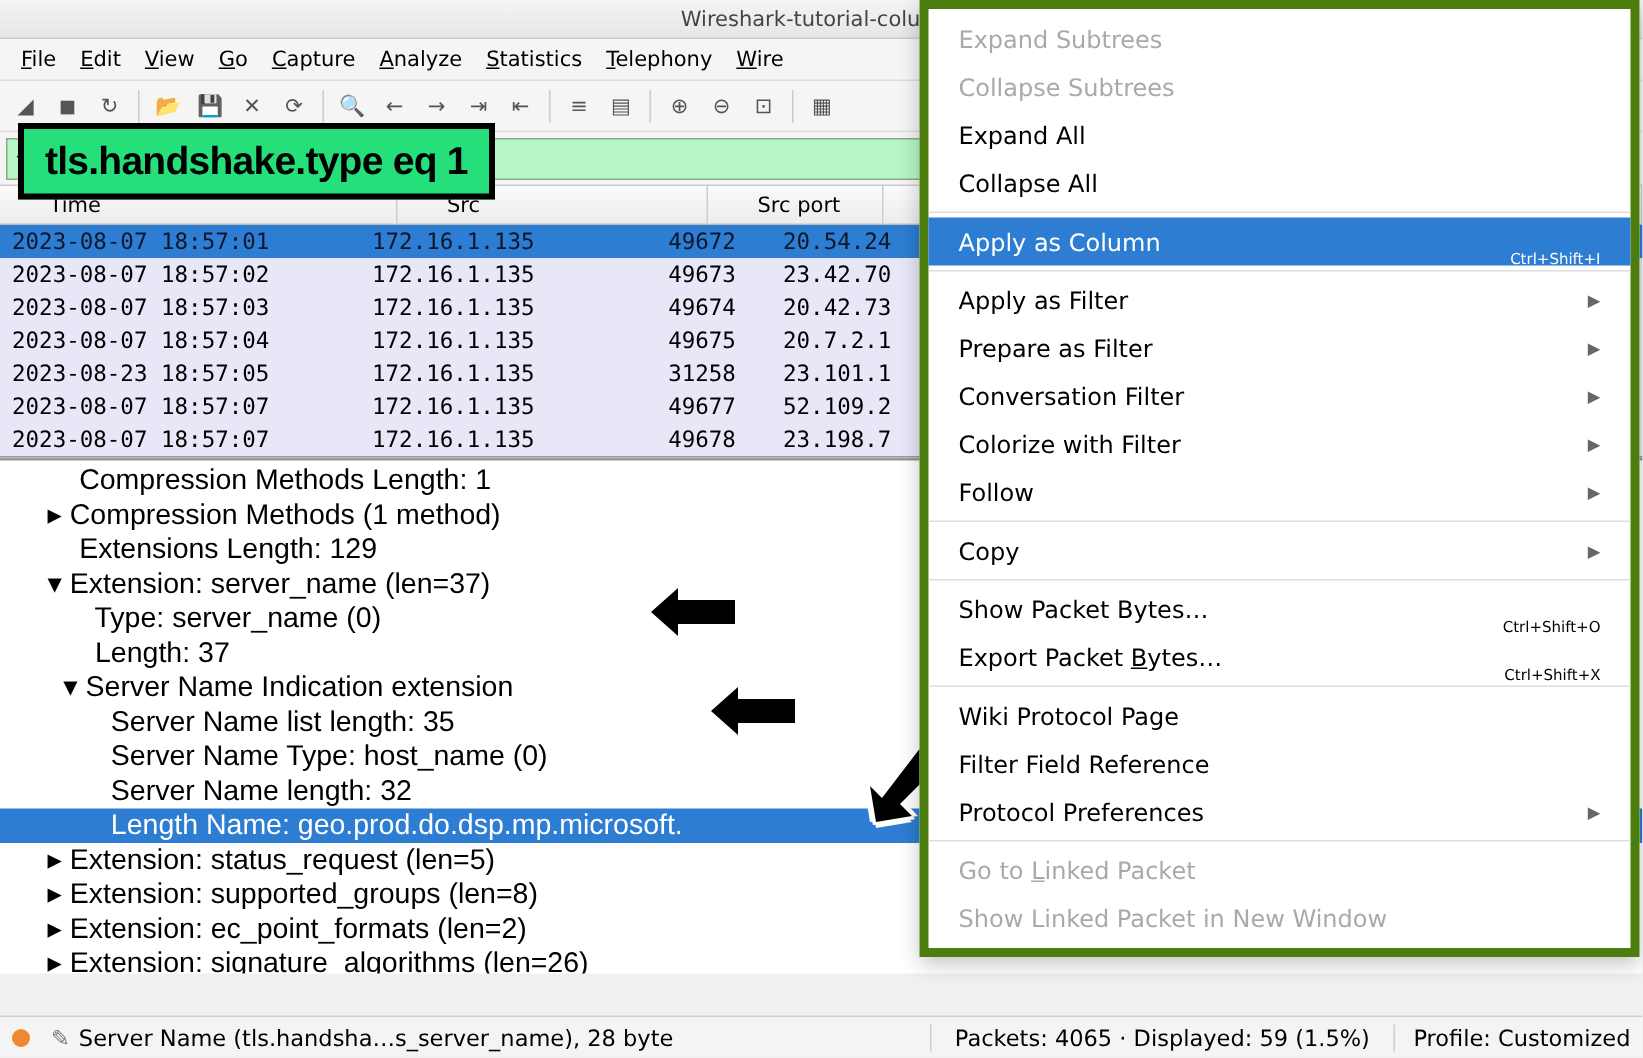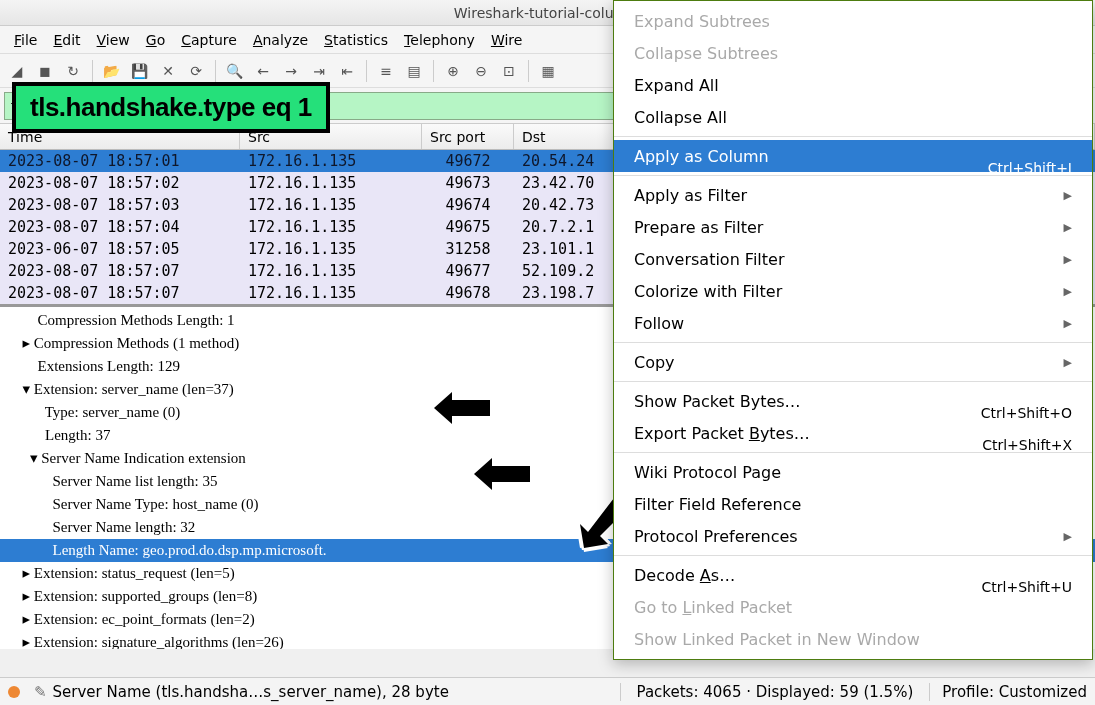--- a/index.html
+++ b/index.html
@@ -80,21 +80,21 @@
   border-bottom:1px solid #999;
 }
 .packet-header {
   display:flex;
   background:linear-gradient(#fafafa,#ececec);
   border-bottom:1px solid #bbb;
   height:26px;
   align-items:center;
   font-weight:400;
 }
-.packet-header .col { padding:0 8px; border-right:1px solid #ccc; height:100%; display:flex; align-items:center;}
+.packet-header .col { padding:0 8px; border-right:1px solid #ccc; height:100%; display:flex; align-items:center;margin-left:25px;}
 .col-time { width:240px; }
 .col-src { width:182px; }
 .col-srcport { width:92px; }
 .col-dst { flex:1; }
 .packet-row {
   display:flex;
   height:22px;
   align-items:center;
   font-family:"DejaVu Sans Mono","Liberation Mono",monospace;
   font-size:15px;
@@ -102,22 +102,22 @@
 }
 .packet-row.selected { background:#2d7dd2; color:#0f172a; }
 .packet-row .cell { padding:0 8px; }
 .cell-time { width:240px; }
 .cell-src { width:182px; }
 .cell-srcport { width:92px; text-align:center;}
 .cell-dst { flex:1; }
 .details-pane {
   background:#fff;
   border-top:2px solid #999;
-  font-family:Liberation Serif, serif;
-  font-size:15px;
+  font-family:Liberation Sans, sans-serif;
+  font-size:19px;
   padding: 2px 0;
   height:344px;
   overflow:hidden;
   position:relative;
 }
 .detail-line {
   padding:1px 0 1px 0;
   white-space:pre;
   line-height:21px;
 }
@@ -136,37 +136,37 @@
 .status-dot { width:12px; height:12px; border-radius:50%; background:#e83; margin-right:8px;}
 .status-left { flex:1; display:flex; align-items:center; gap:6px;}
 .status-mid { padding:0 16px; border-left:1px solid #ccc; border-right:1px solid #ccc;}
 .status-right { padding-left:12px;}
 .context-menu {
   position:absolute;
   top:0;
   left:613px;
   right:2px;
   background:#fff;
-  border:1px solid #4d7c0f;
+  border:6px solid #4d7c0f;
   box-shadow:0 4px 14px rgba(0,0,0,0.25);
   z-index:100;
   padding:4px 0;
 }
 .ctx-item {
   height:32px;
   display:flex;
   align-items:center;
   padding:0 20px;
   font-size:16px;
   cursor:pointer;
   position:relative;
 }
 .ctx-item.disabled { color:#a9a9a9; cursor:default;}
 .ctx-item.highlighted { background:#2d7dd2; color:#ffffff;}
-.ctx-item .shortcut { margin-left:auto; font-size:14px;margin-top:24px;}
+.ctx-item .shortcut { margin-left:auto; font-size:10px;margin-top:24px;}
 .ctx-item .submenu-arrow { margin-left:auto; font-size:11px; color:#666;}
 .ctx-sep { height:1px; background:#ddd; margin:3px 0;}
 .ctx-item u { text-decoration: underline;}
 .arrow-annotation {
   position:absolute;
   z-index:60;
   pointer-events:none;
 }
 .arrow-svg { filter: drop-shadow(2px 2px 0 #fff) drop-shadow(-2px -2px 0 #fff) drop-shadow(2px -2px 0 #fff) drop-shadow(-2px 2px 0 #fff);}
 </style>
@@ -245,21 +245,21 @@
         <div class="cell cell-srcport">49674</div>
         <div class="cell cell-dst">20.42.73</div>
       </div>
       <div class="packet-row">
         <div class="cell cell-time"> 2023-08-07 18:57:04</div>
         <div class="cell cell-src">172.16.1.135</div>
         <div class="cell cell-srcport">49675</div>
         <div class="cell cell-dst">20.7.2.1</div>
       </div>
       <div class="packet-row">
-        <div class="cell cell-time"> 2023-06-07 18:57:05</div>
+        <div class="cell cell-time"> 2023-08-23 18:57:05</div>
         <div class="cell cell-src">172.16.1.135</div>
         <div class="cell cell-srcport">31258</div>
         <div class="cell cell-dst">23.101.1</div>
       </div>
       <div class="packet-row">
         <div class="cell cell-time"> 2023-08-07 18:57:07</div>
         <div class="cell cell-src">172.16.1.135</div>
         <div class="cell cell-srcport">49677</div>
         <div class="cell cell-dst">52.109.2</div>
       </div>
@@ -358,24 +358,20 @@
       <span>Wiki Protocol Page</span>
     </div>
     <div class="ctx-item">
       <span>Filter Field Reference</span>
     </div>
     <div class="ctx-item">
       <span>Protocol Preferences</span>
       <span class="submenu-arrow">▶</span>
     </div>
     <div class="ctx-sep"></div>
-    <div class="ctx-item">
-      <span>Decode <u>A</u>s…</span>
-      <span class="shortcut">Ctrl+Shift+U</span>
-    </div>
     <div class="ctx-item disabled">
       <span>Go to <u>L</u>inked Packet</span>
     </div>
     <div class="ctx-item disabled">
       <span>Show Linked Packet in New Window</span>
     </div>
   </div>
 
 <svg class="arrow-annotation arrow-svg" style="top:88px; left:878px;" width="70" height="70">
   <polygon points="50,8 62,20 36,46 44,54 20,58 16,34 24,42" fill="#000"></polygon>

